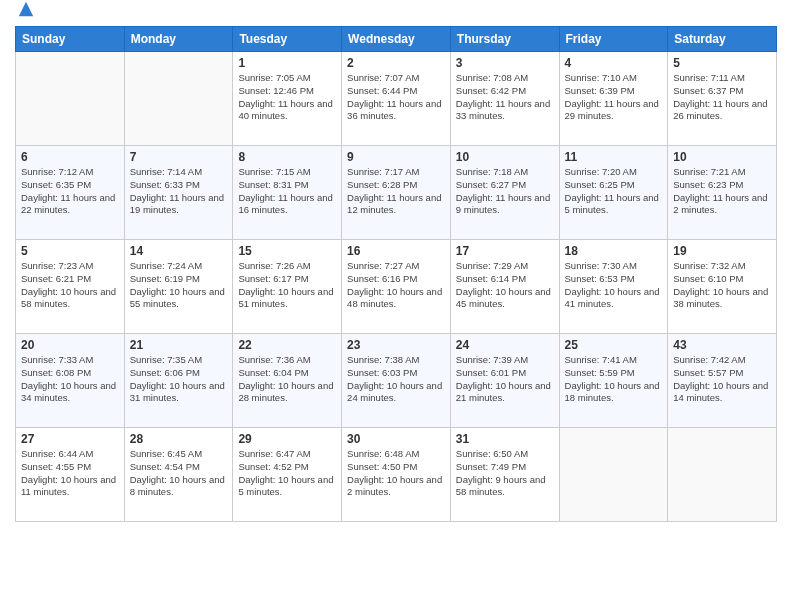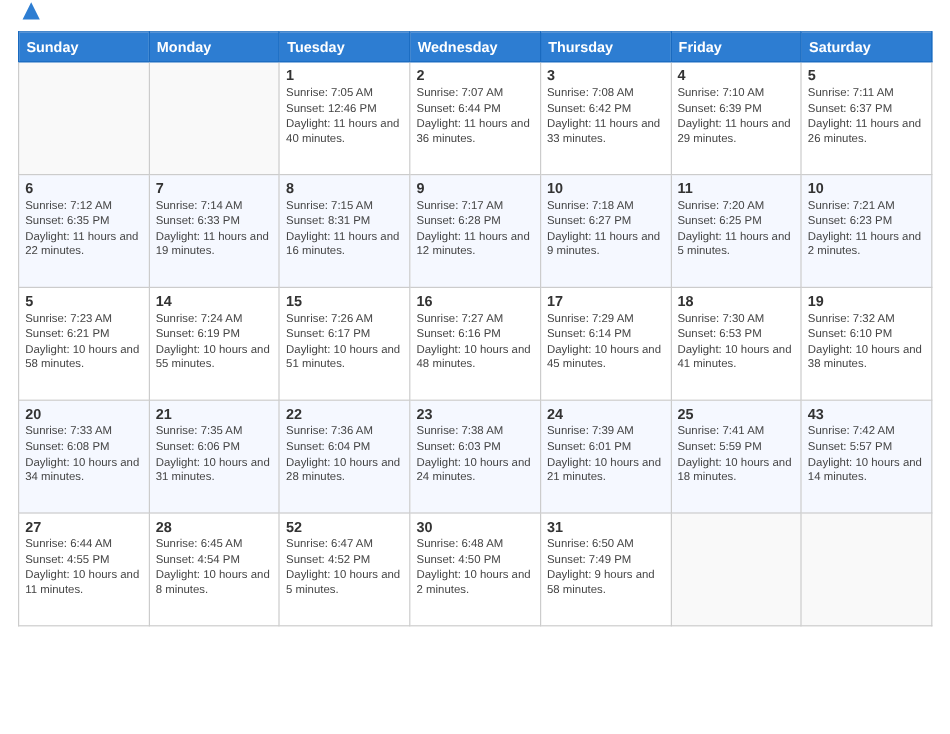--- a/index.html
+++ b/index.html
@@ -317,21 +317,21 @@
 Sunset: 4:55 PM
 Daylight: 10 hours and 11 minutes.</div>
           </td>
           <td>
             <span class="day-number">28</span>
             <div class="day-info">Sunrise: 6:45 AM
 Sunset: 4:54 PM
 Daylight: 10 hours and 8 minutes.</div>
           </td>
           <td>
-            <span class="day-number">52</span>
+            <span class="day-number">29</span>
             <div class="day-info">Sunrise: 6:47 AM
 Sunset: 4:52 PM
 Daylight: 10 hours and 5 minutes.</div>
           </td>
           <td>
             <span class="day-number">30</span>
             <div class="day-info">Sunrise: 6:48 AM
 Sunset: 4:50 PM
 Daylight: 10 hours and 2 minutes.</div>
           </td>

